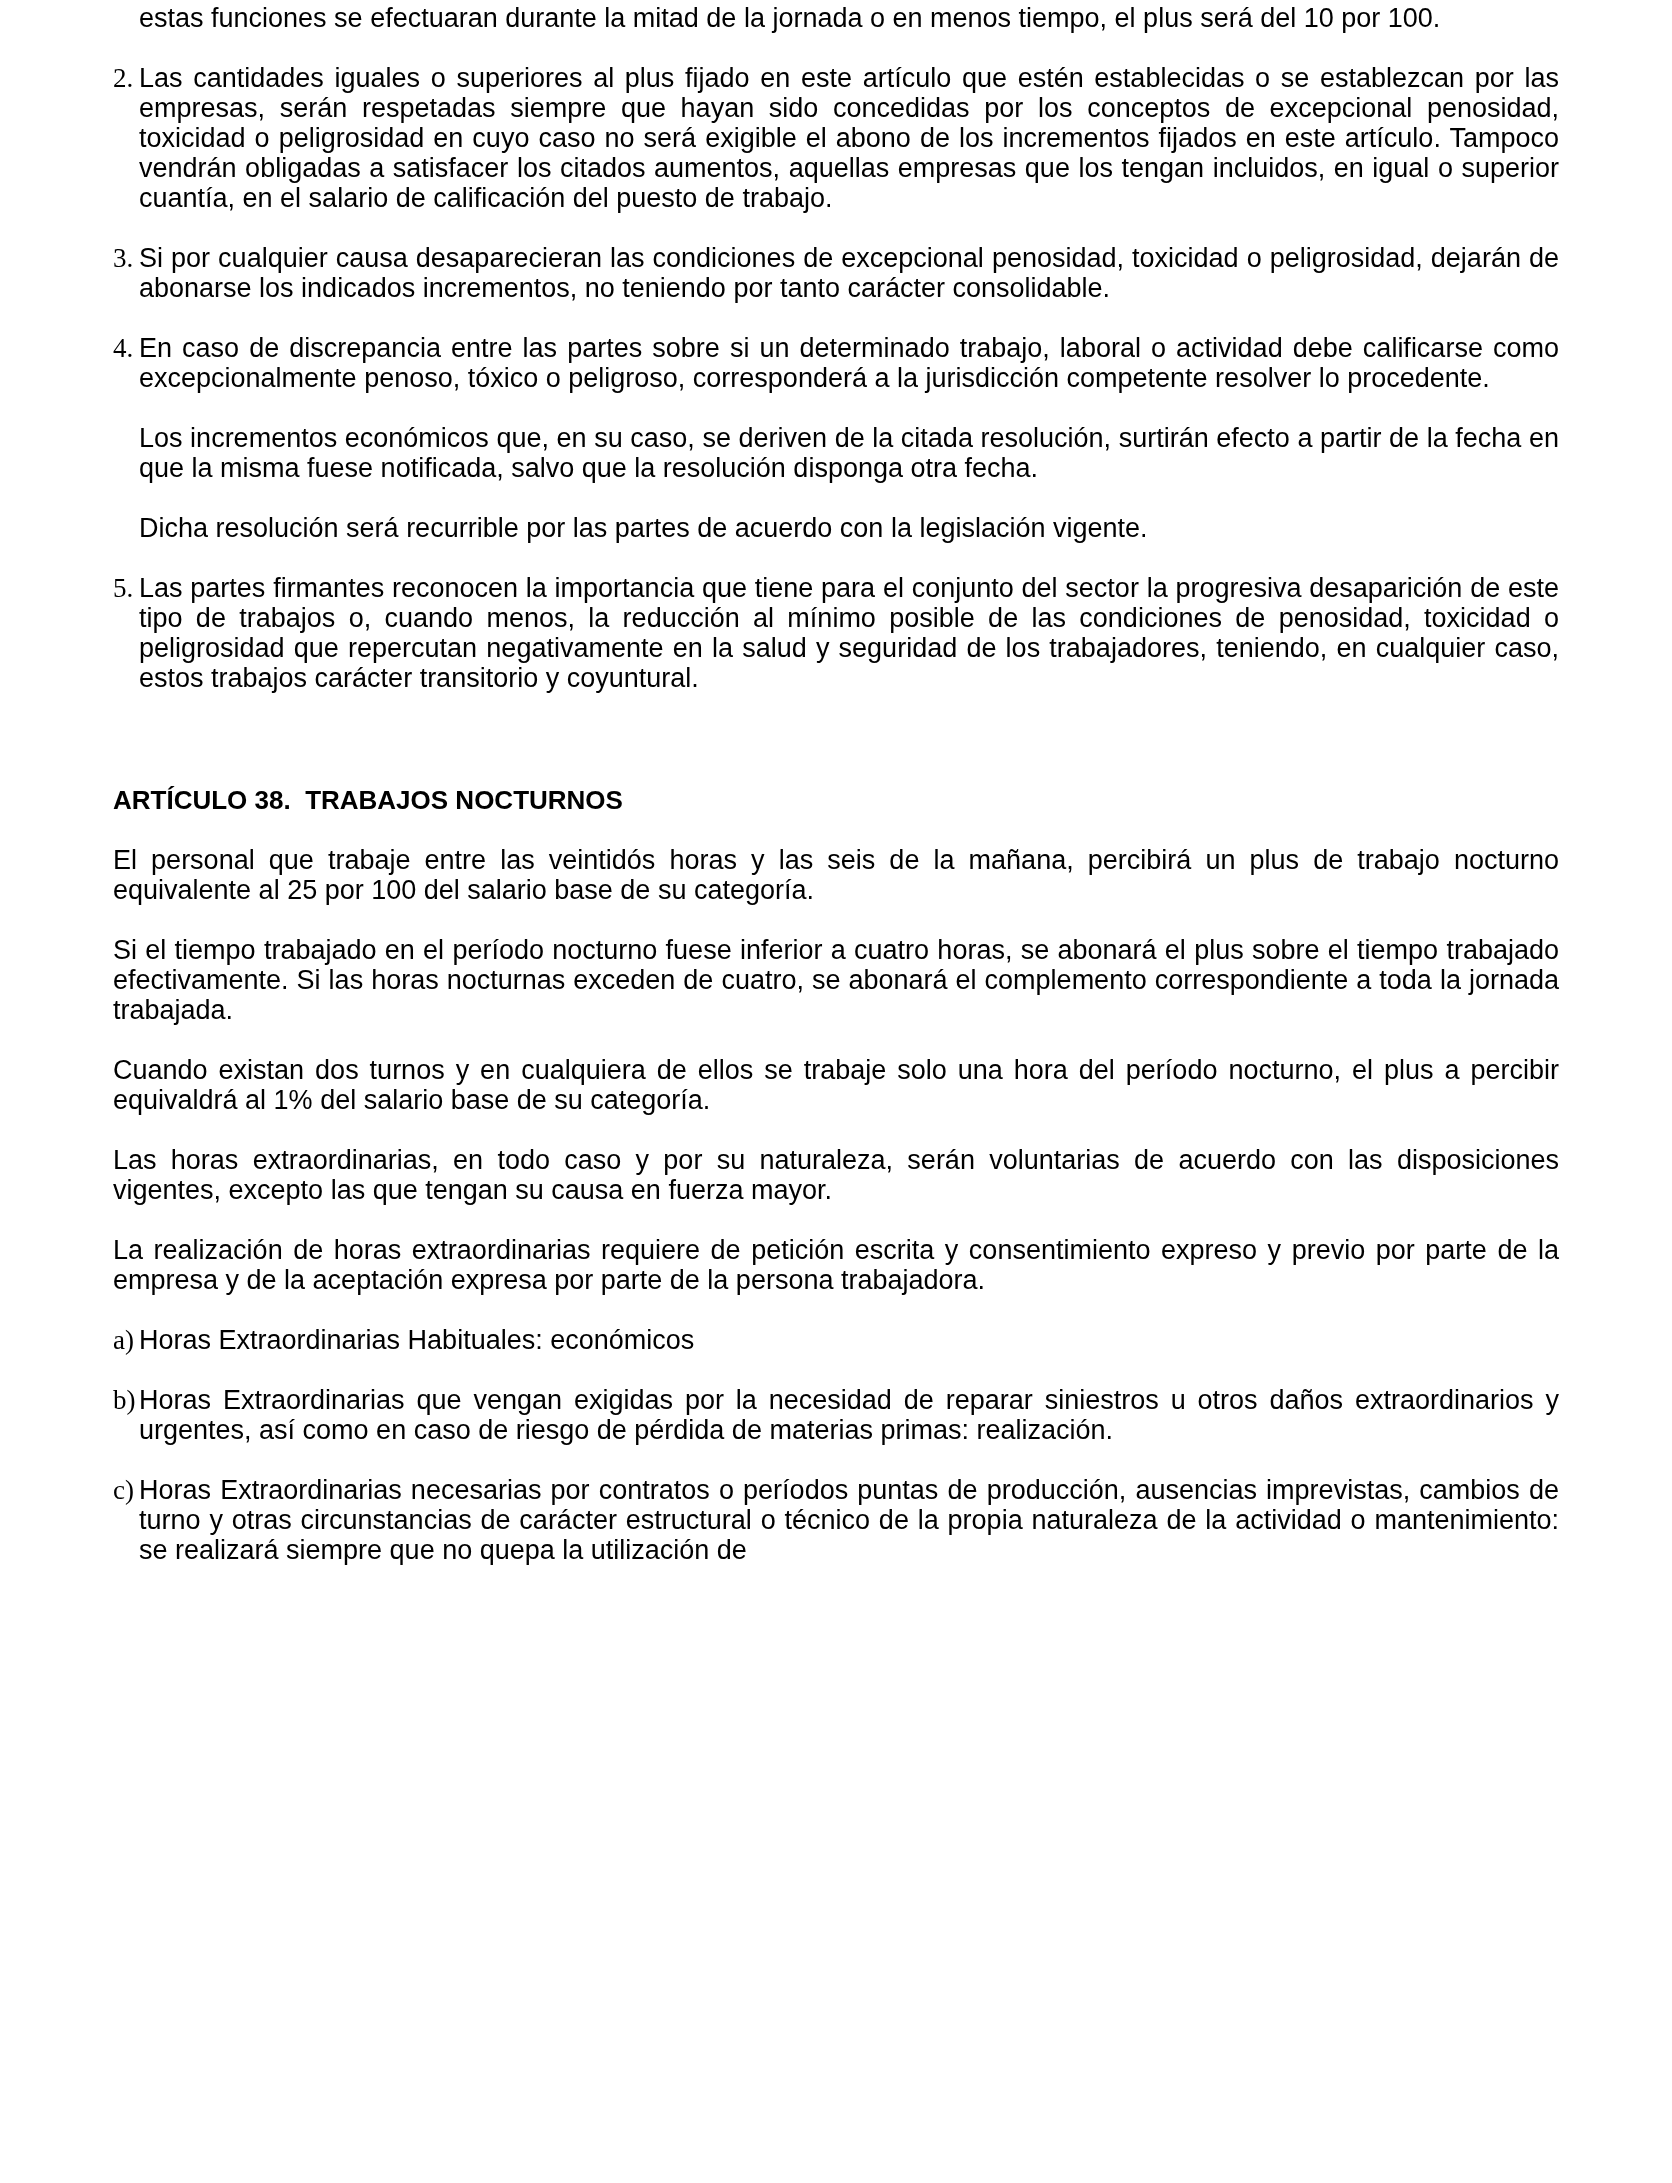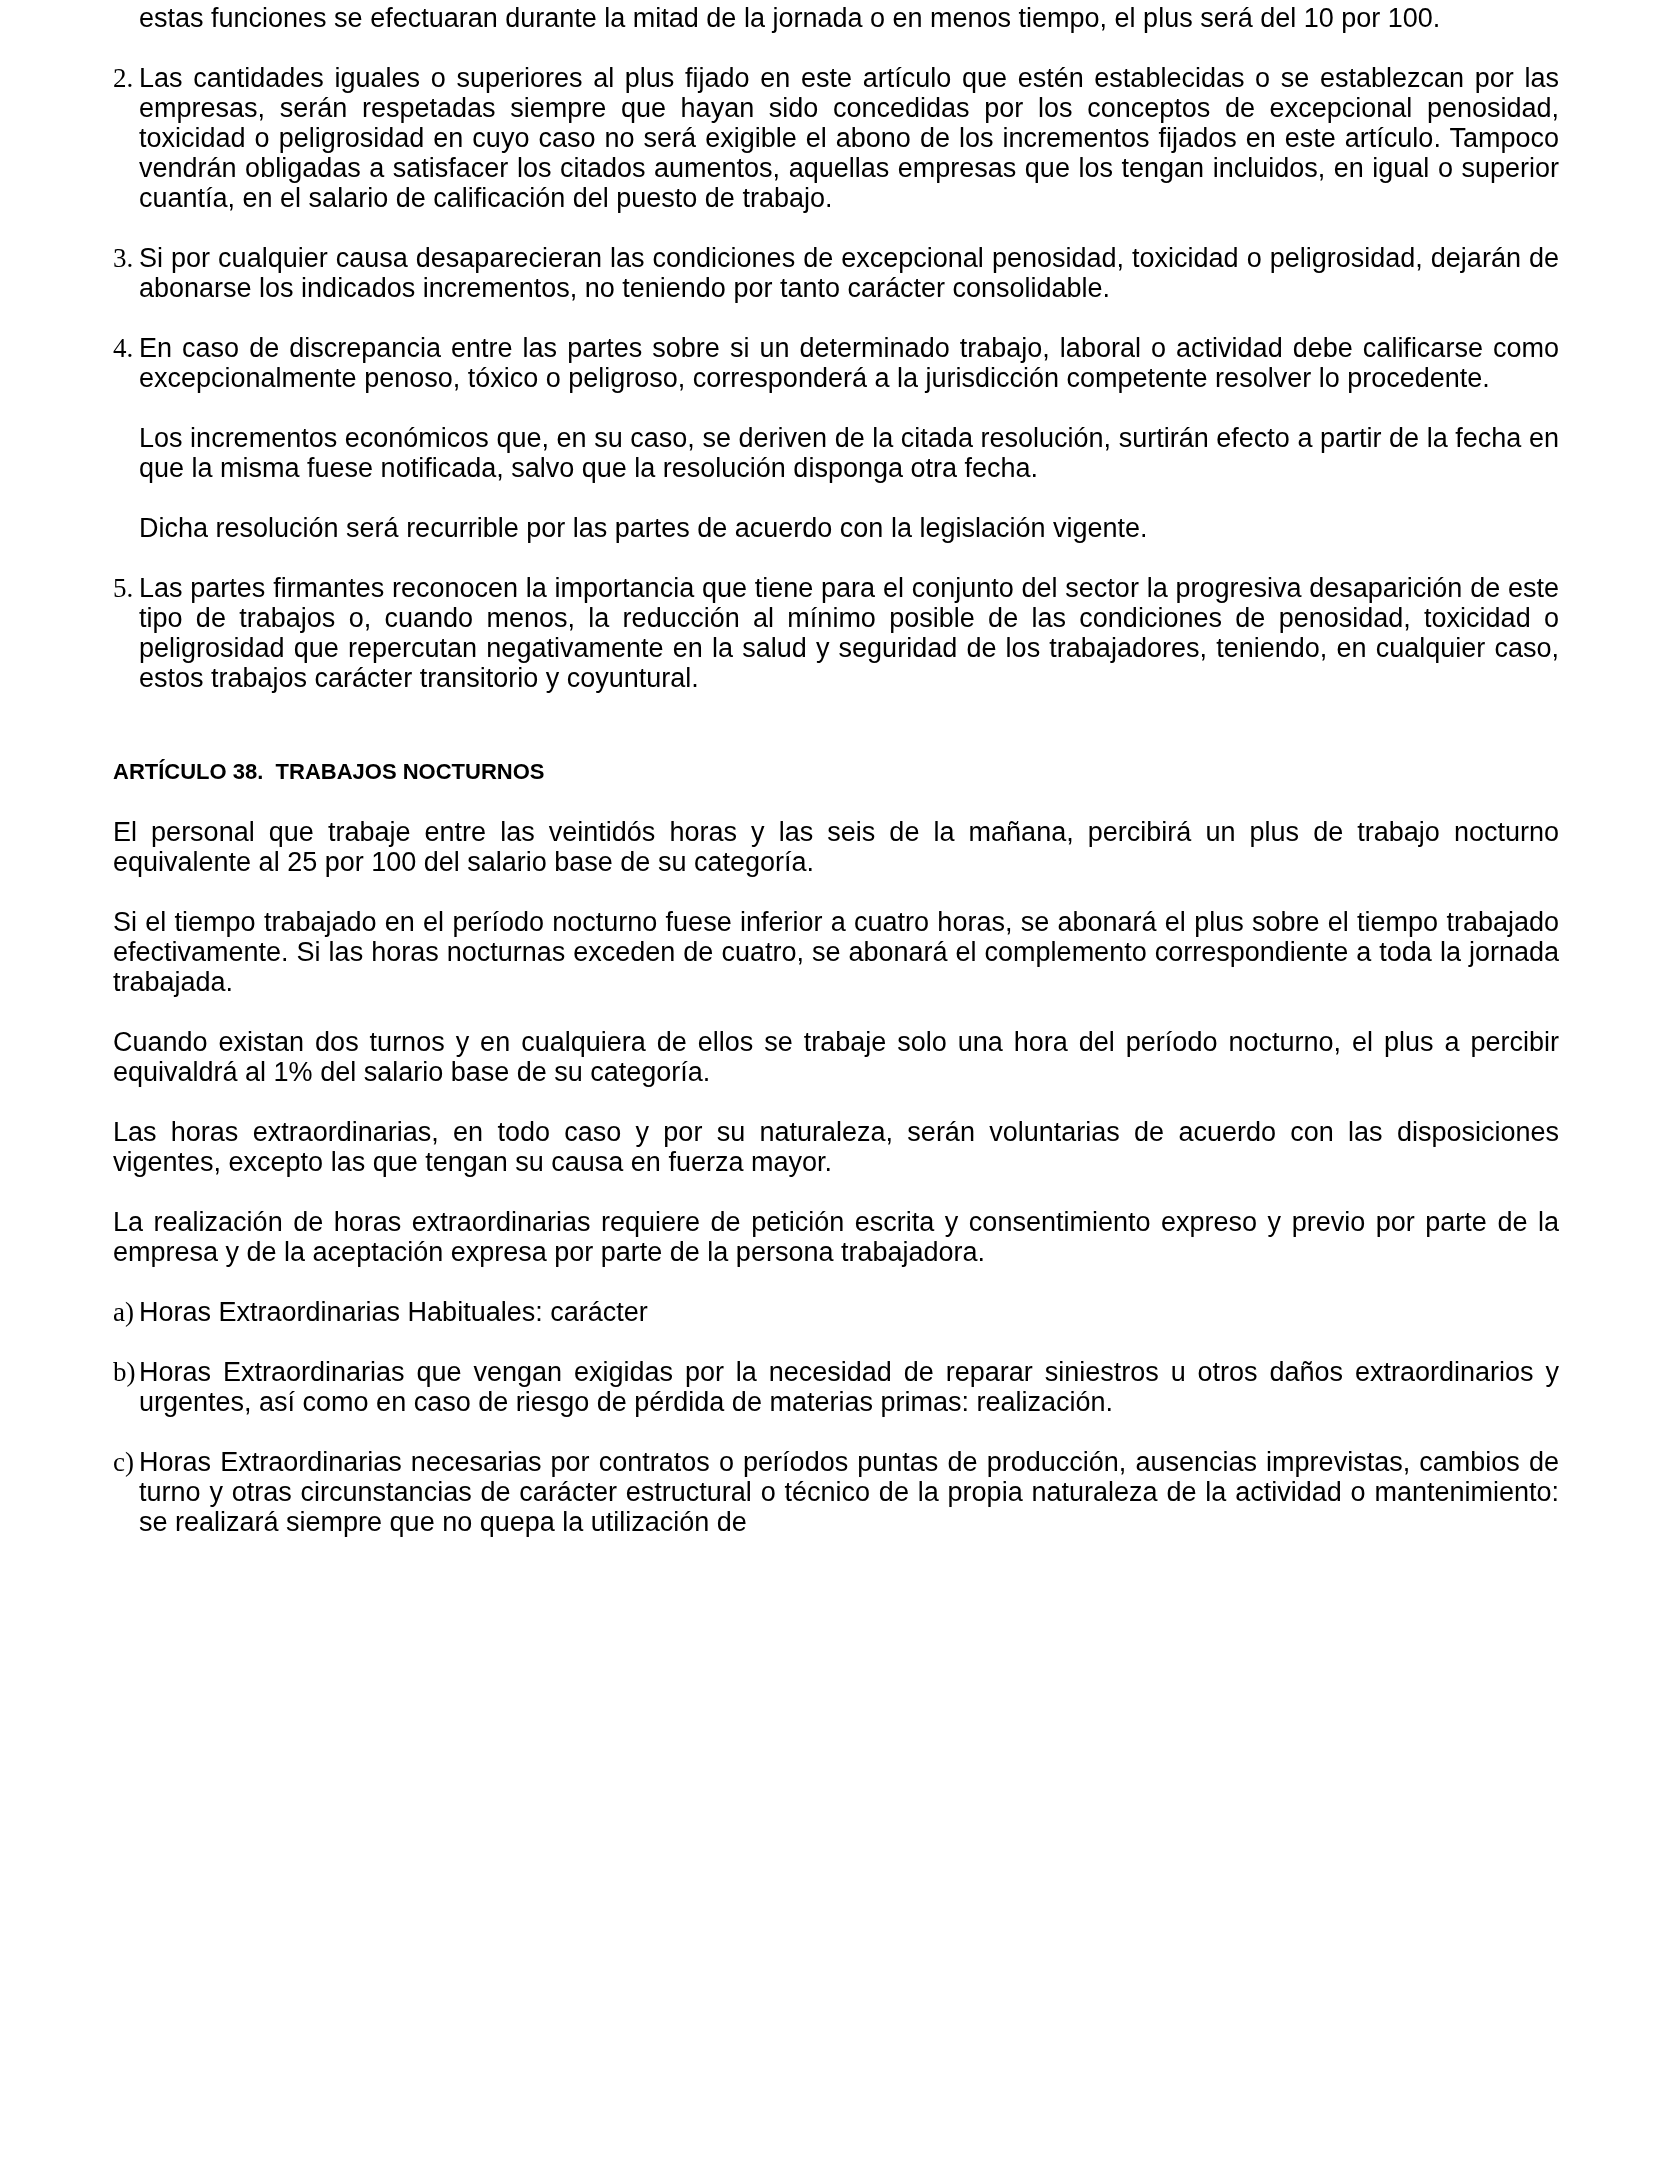--- a/index.html
+++ b/index.html
@@ -33,24 +33,24 @@
     padding-left: 26px;
   }
   .list-item .marker {
     position: absolute;
     left: 0;
     top: 0;
     font-family: "Liberation Serif", "DejaVu Serif", serif;
     font-size: 27px;
   }
   .heading {
-    font-size: 22px;
+    font-size: 26px;
     font-weight: bold;
     line-height: 30px;
-    margin-top: 64px;
+    margin-top: 92px;
     margin-bottom: 30px;
     white-space: pre-wrap;
   }
 </style>
 </head>
 <body>
 
 <div class="page">
 
   <p class="para hang block">estas funciones se efectuaran durante la mitad de la jornada o en menos tiempo, el plus será del 10 por 100.</p>
@@ -88,21 +88,21 @@
   <p class="para block">Cuando existan dos turnos y en cualquiera de ellos se trabaje solo una hora del período nocturno, el plus a percibir equivaldrá al 1% del salario base de su categoría.</p>
 
 
   <p class="para block">Las horas extraordinarias, en todo caso y por su naturaleza, serán voluntarias de acuerdo con las disposiciones vigentes, excepto las que tengan su causa en fuerza mayor.</p>
 
   <p class="para block">La realización de horas extraordinarias requiere de petición escrita y consentimiento expreso y previo por parte de la empresa y de la aceptación expresa por parte de la persona trabajadora.</p>
 
 
   <div class="list-item block">
     <span class="marker">a)</span>
-    <p class="para">Horas Extraordinarias Habituales: carácter</p>
+    <p class="para">Horas Extraordinarias Habituales: económicos</p>
   </div>
 
   <div class="list-item block">
     <span class="marker">b)</span>
     <p class="para">Horas Extraordinarias que vengan exigidas por la necesidad de reparar siniestros u otros daños extraordinarios y urgentes, así como en caso de riesgo de pérdida de materias primas: realización.</p>
   </div>
 
   <div class="list-item block">
     <span class="marker">c)</span>
     <p class="para">Horas Extraordinarias necesarias por contratos o períodos puntas de producción, ausencias imprevistas, cambios de turno y otras circunstancias de carácter estructural o técnico de la propia naturaleza de la actividad o mantenimiento: se realizará siempre que no quepa la utilización de</p>

